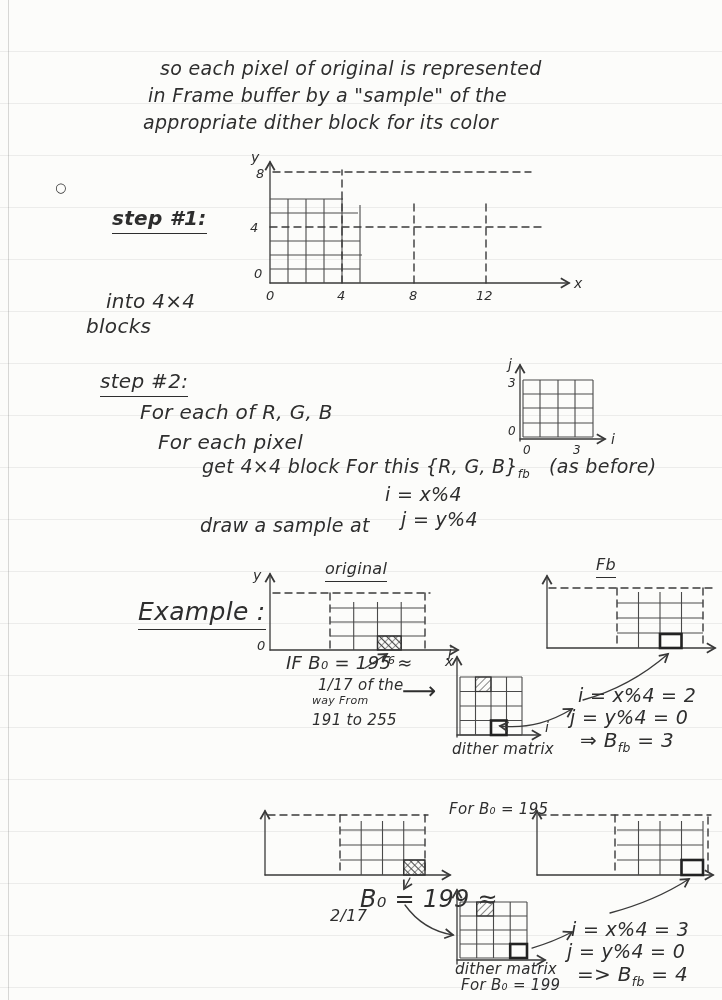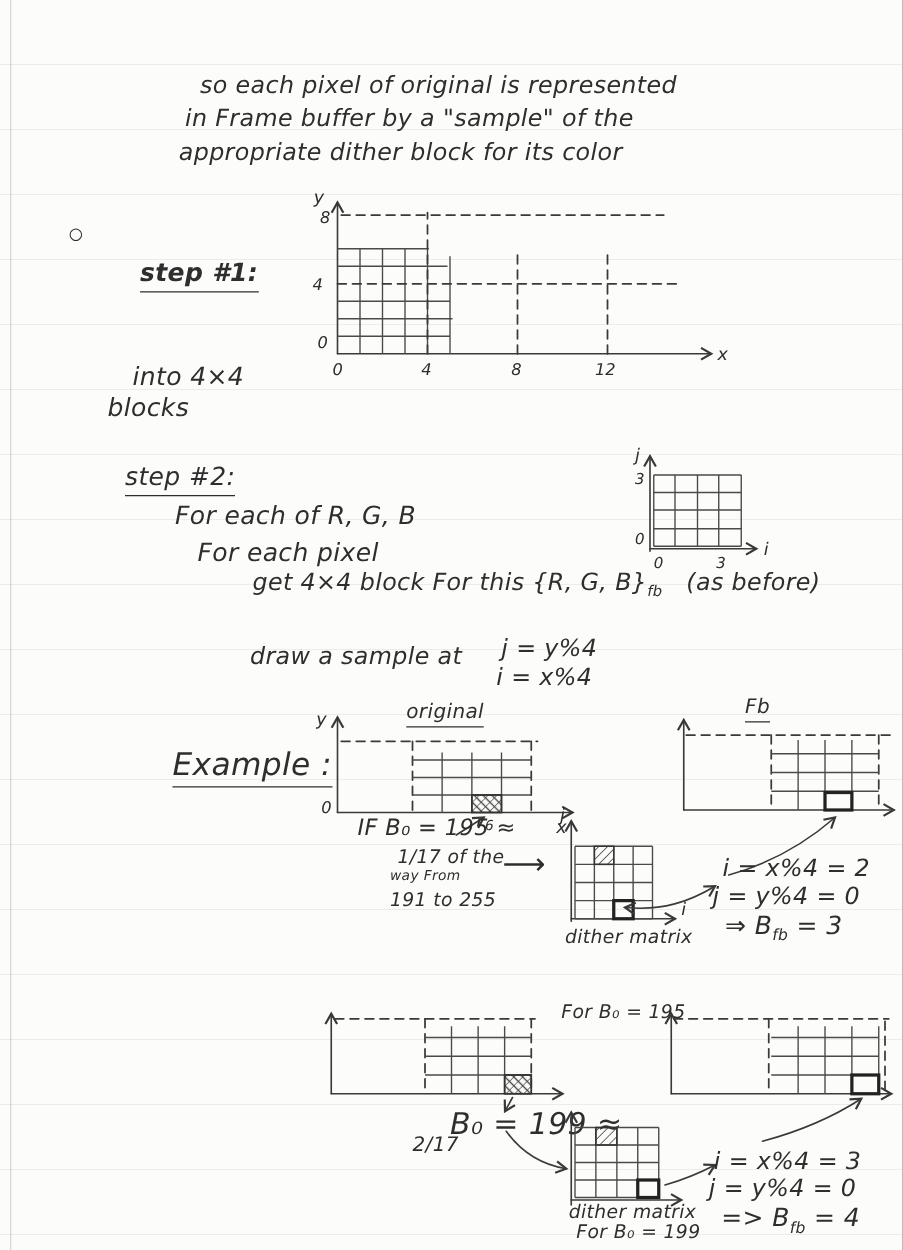--- a/index.html
+++ b/index.html
@@ -75,21 +75,21 @@
   </svg>
 
   <div class="hw u" style="left:100px;top:369px;font-size:20px;">step #2:</div>
   <div class="hw" style="left:158px;top:430px;font-size:20px;">For each pixel</div>
   <div class="hw" style="left:140px;top:400px;font-size:20px;">For each of  R, G, B</div>
   <div class="hw" style="left:202px;top:455px;font-size:19px;">
     <span>get 4×4 block For this {R, G, B}</span><sub>fb</sub>&nbsp;&nbsp;
     <span>(as before)</span>
   </div>
   <div class="hw" style="left:200px;top:514px;font-size:19px;">draw a sample at</div>
-  <div class="hw" style="left:397px;top:483px;font-size:19px;margin-top:48px;">i = x%4</div>
+  <div class="hw" style="left:385px;top:483px;font-size:19px;">i = x%4</div>
   <div class="hw" style="left:401px;top:508px;font-size:19px;">j = y%4</div>
 
   <svg style="left:495px;top:355px;" width="135" height="105">
     <path class="stk" d="M25,86 L25,10" marker-end="url(#ah)"></path>
     <path class="stk" d="M25,84 L110,84" marker-end="url(#ah)"></path>
     <g class="thin">
       <path d="M28,25 L98,25 M28,39 L98,39 M28,53 L98,53 M28,68 L98,68 M28,82 L98,82"></path>
       <path d="M28,25 L28,82 M45,25 L45,82 M63,25 L63,82 M80,25 L80,82 M98,25 L98,82"></path>
     </g>
     <text x="13" y="14" font-size="14">j</text>

